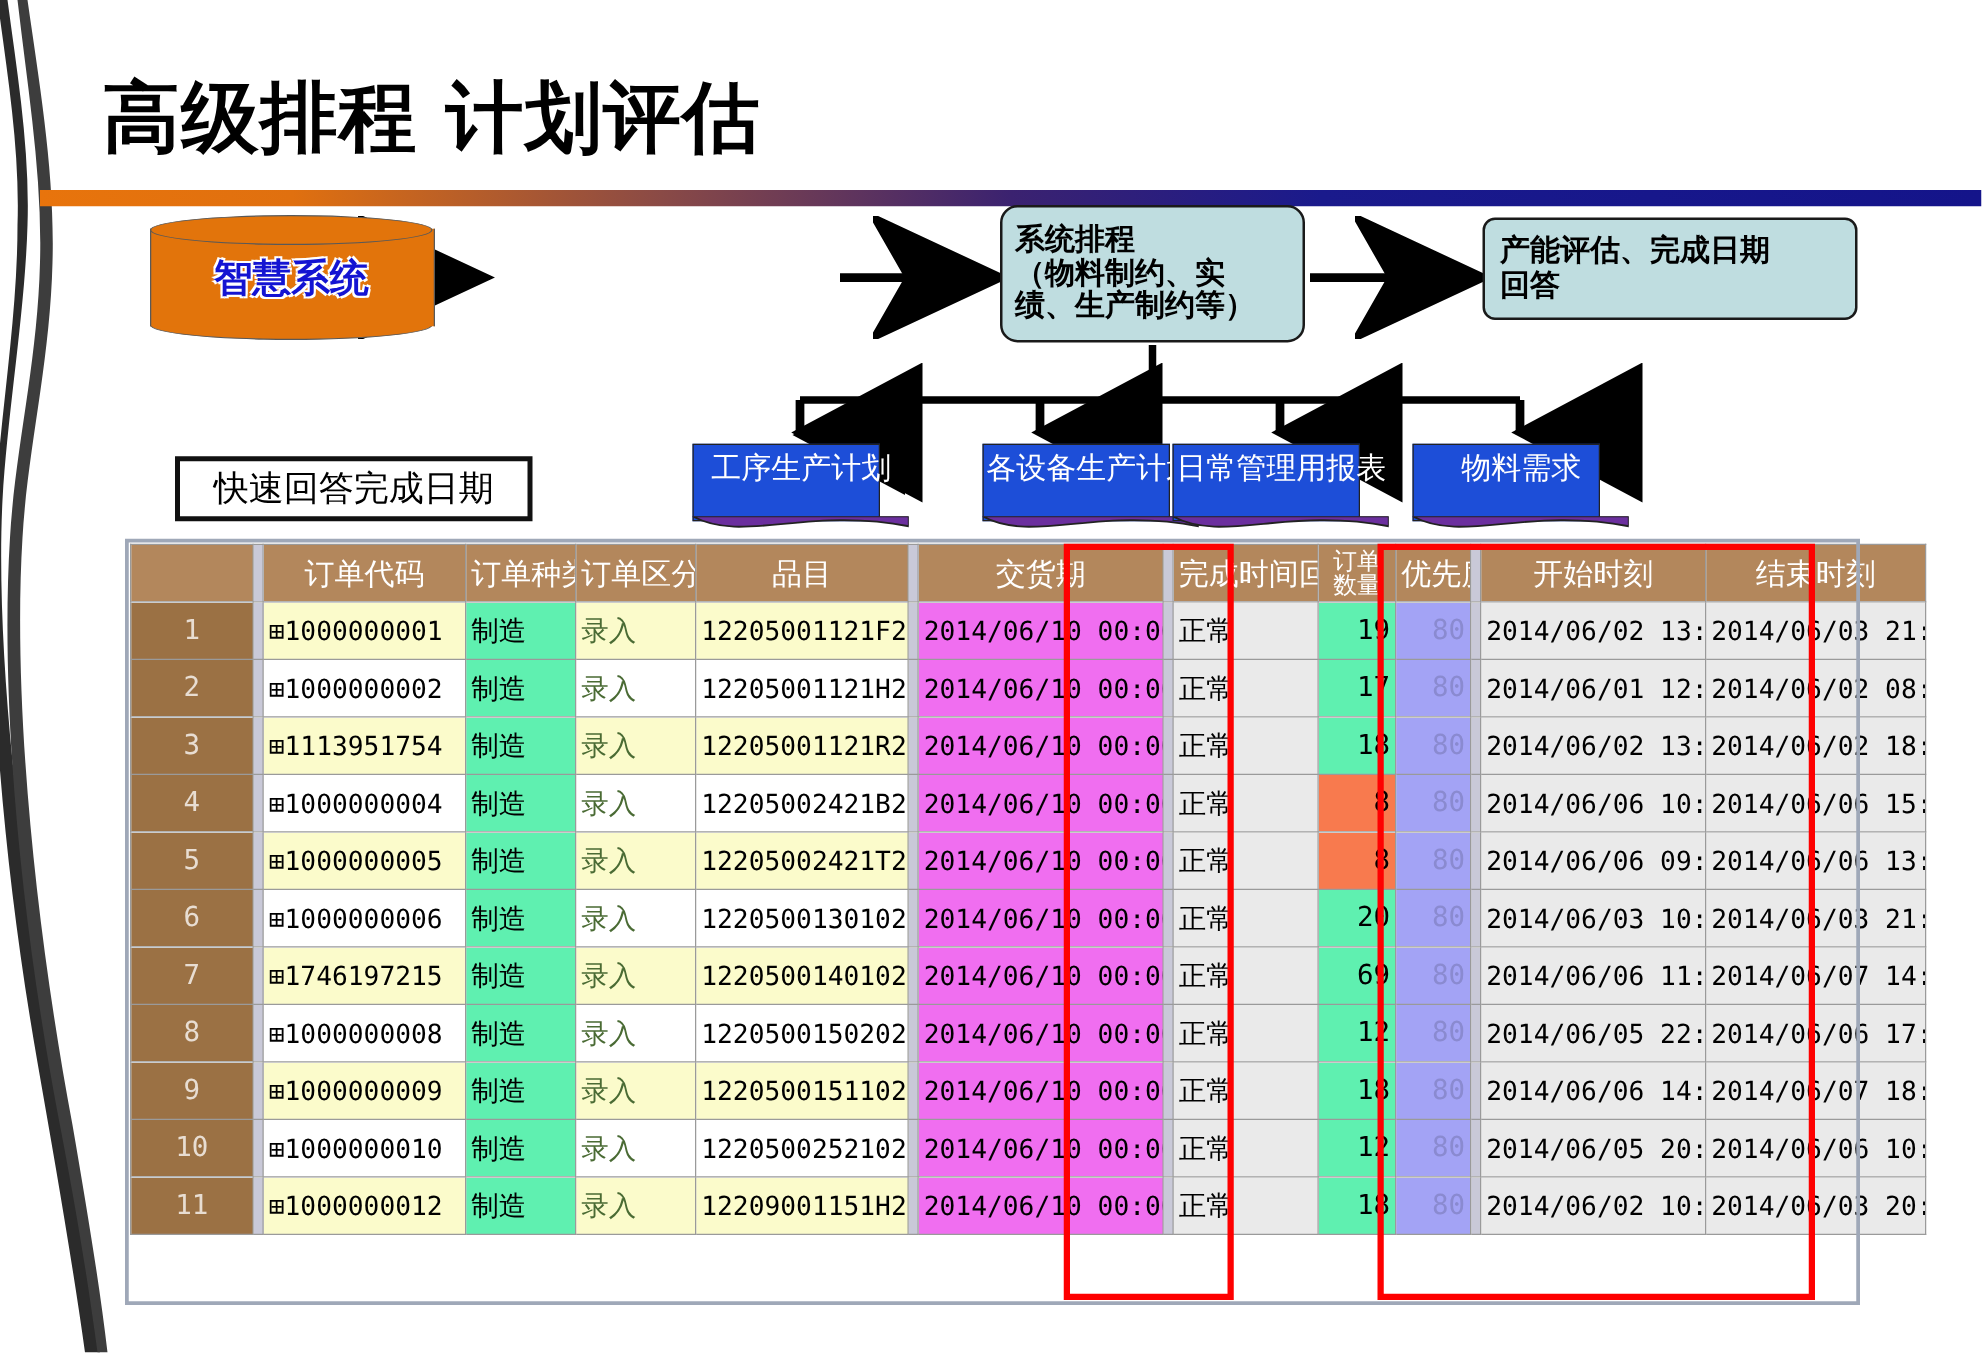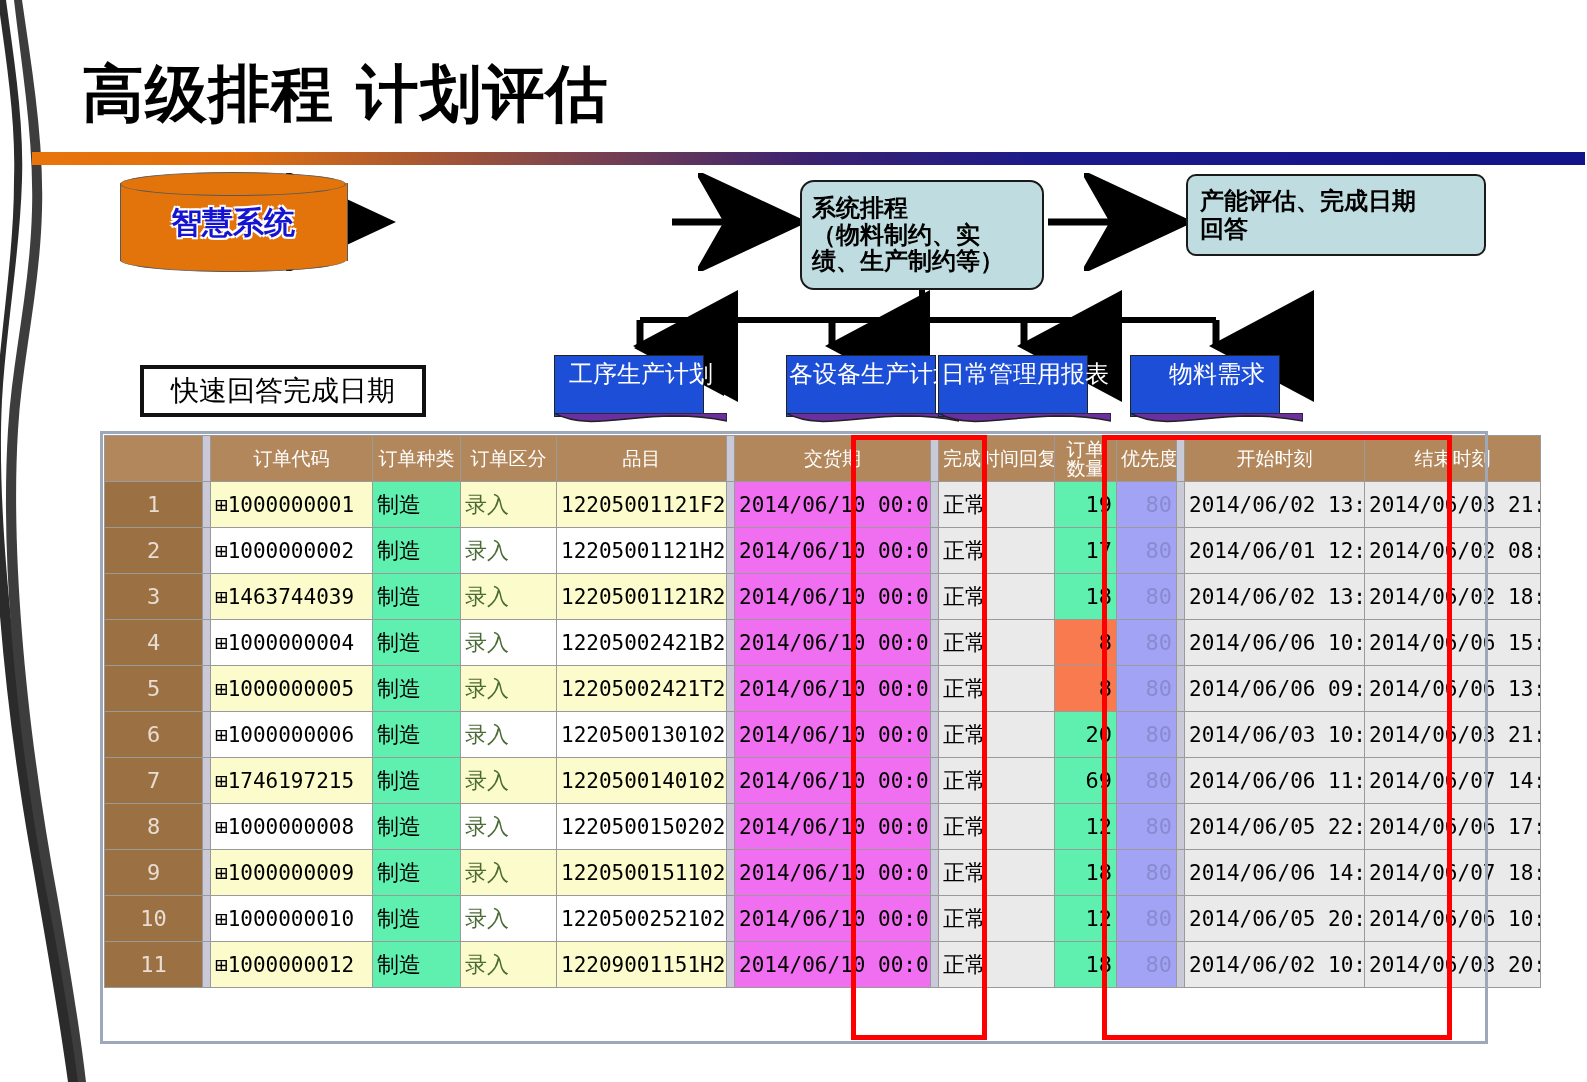--- a/index.html
+++ b/index.html
@@ -55,21 +55,21 @@
     position:absolute;box-sizing:border-box;
     border:2.5px solid #1a1a1a;border-radius:14px;
     display:flex;align-items:center;
     font-weight:bold;color:#000;
   }
   .box-sched{
     left:388px;top:10px;width:280px;height:104px;background:#fdfbd0;
     justify-content:center;font-size:28px;
   }
   .box-sys{
-    left:800px;top:20px;width:244px;height:110px;background:#bfdde0;
+    left:800px;top:4px;width:244px;height:110px;background:#bfdde0;
     padding:4px 10px;font-size:24px;line-height:1.12;
   }
   .box-cap{
     left:1186px;top:14px;width:300px;height:82px;background:#bfdde0;
     padding:4px 12px;font-size:24px;line-height:1.16;border-radius:10px;
   }
 
   .doc{
     position:absolute;width:150px;height:62px;background:#1d4ed8;
     border:1.5px solid #222;box-sizing:border-box;
@@ -97,21 +97,21 @@
 
   
   .tblwrap{position:absolute;left:104px;top:435px;width:1378px;height:605px;}
   .tbl{border-collapse:collapse;table-layout:fixed;width:1378px;
        font-family:"DejaVu Sans Mono","Liberation Mono",monospace;}
   .tbl td,.tbl th{
     border:1px solid #9a9a9a;padding:0 4px;height:46px;box-sizing:border-box;
     overflow:hidden;white-space:nowrap;font-weight:normal;
   }
   thead th{
-    background:#b3875c;color:#ffffff;font-size:19px;text-align:center;
+    background:#b3875c;color:#ffffff;font-size:24px;text-align:center;
     height:70px;border:1px solid #c9a887;
     font-family:"DejaVu Sans","Liberation Sans",sans-serif;
   }
   thead th.corner{background:#b3875c;}
   th.stacked{font-size:19px;line-height:0.96;padding:2px 0;}
   .rownum{background:#9b7144;color:#e8ddd2;text-align:center;font-size:22px;
           border-top:2px solid #3a2a18;border-bottom:2px solid #3a2a18;}
   .c-code{font-size:21px;text-align:left;color:#000;}
   .c-kind{background:#5ff0b0;font-size:22px;text-align:left;color:#000;}
   .c-div{font-size:22px;text-align:left;color:#4a6b34;}
@@ -302,21 +302,21 @@
             <td class="c-reply">正常</td>
             <td class="c-qty">17</td>
             <td class="c-prio">80</td>
             <td class="sep"></td>
             <td class="c-time">2014/06/01 12:26:</td>
             <td class="c-time">2014/06/02 08:35:</td>
           </tr>
           <tr class="odd">
             <td class="rownum">3</td>
             <td class="sep"></td>
-            <td class="c-code">⊞1463744039</td>
+            <td class="c-code">⊞1113951754</td>
             <td class="c-kind">制造</td>
             <td class="c-div">录入</td>
             <td class="c-item">12205001121R2</td>
             <td class="sep"></td>
             <td class="c-due">2014/06/10 00:00:</td>
             <td class="sep"></td>
             <td class="c-reply">正常</td>
             <td class="c-qty">18</td>
             <td class="c-prio">80</td>
             <td class="sep"></td>

